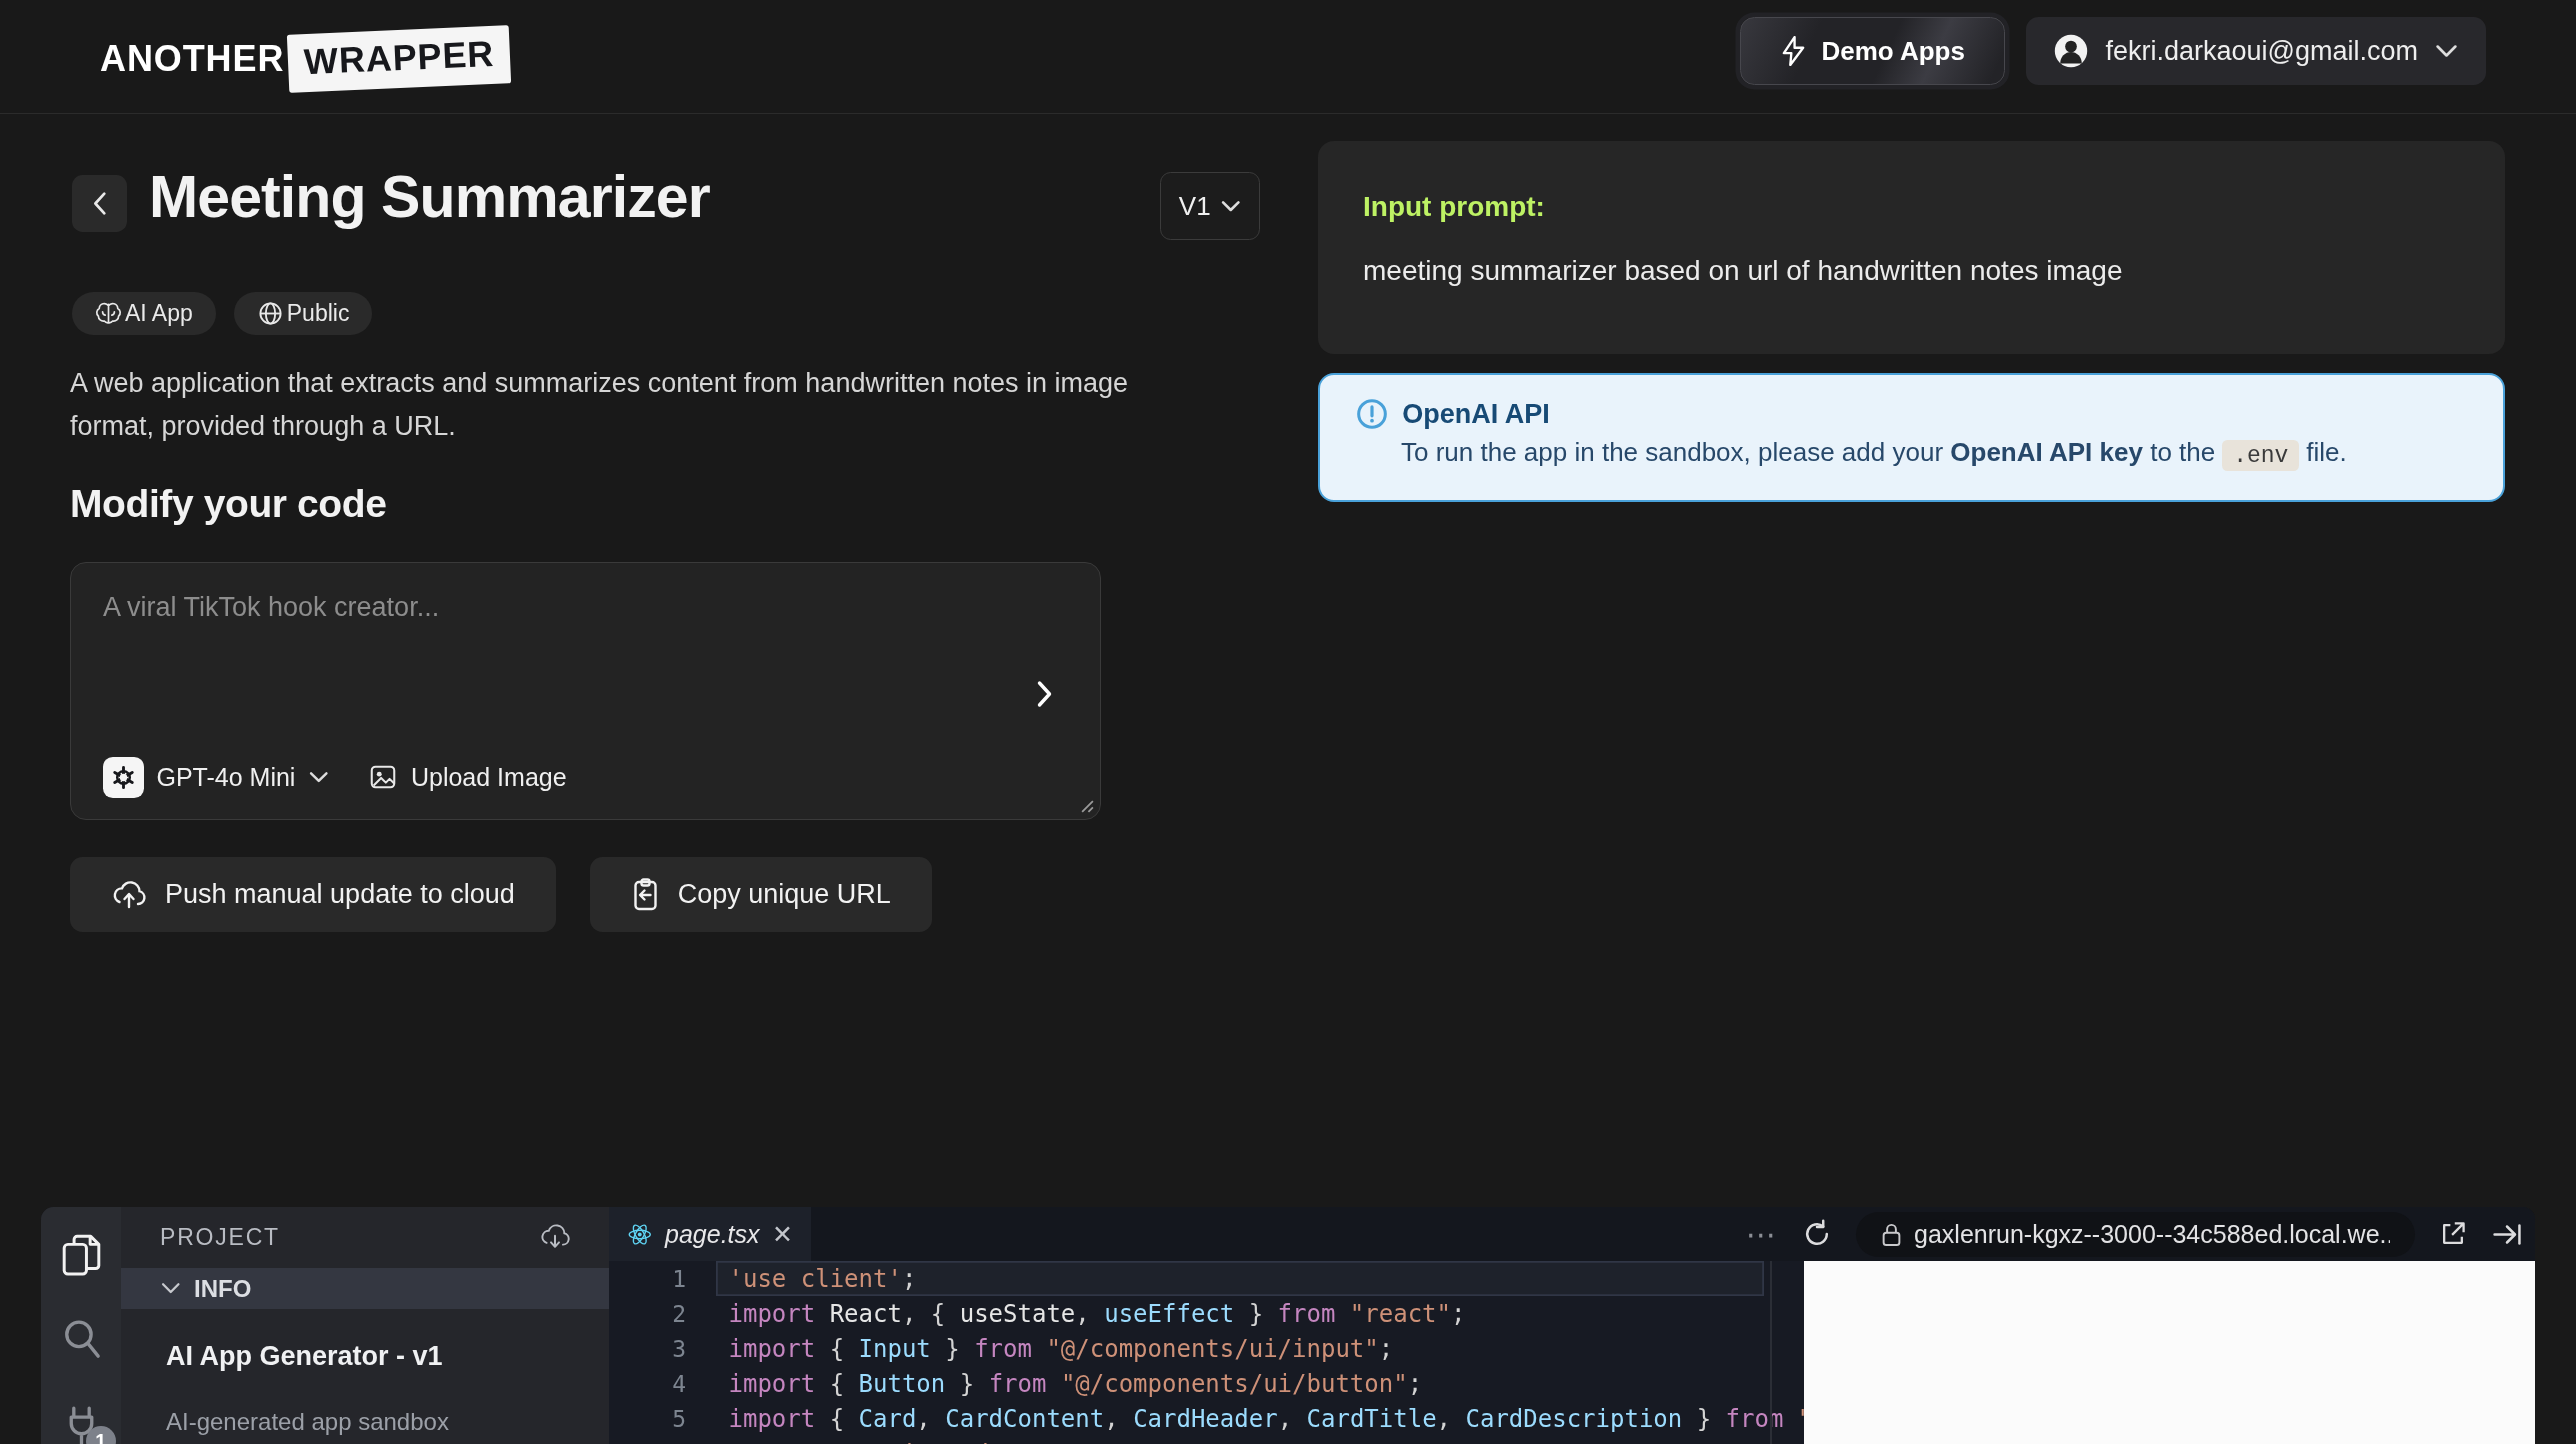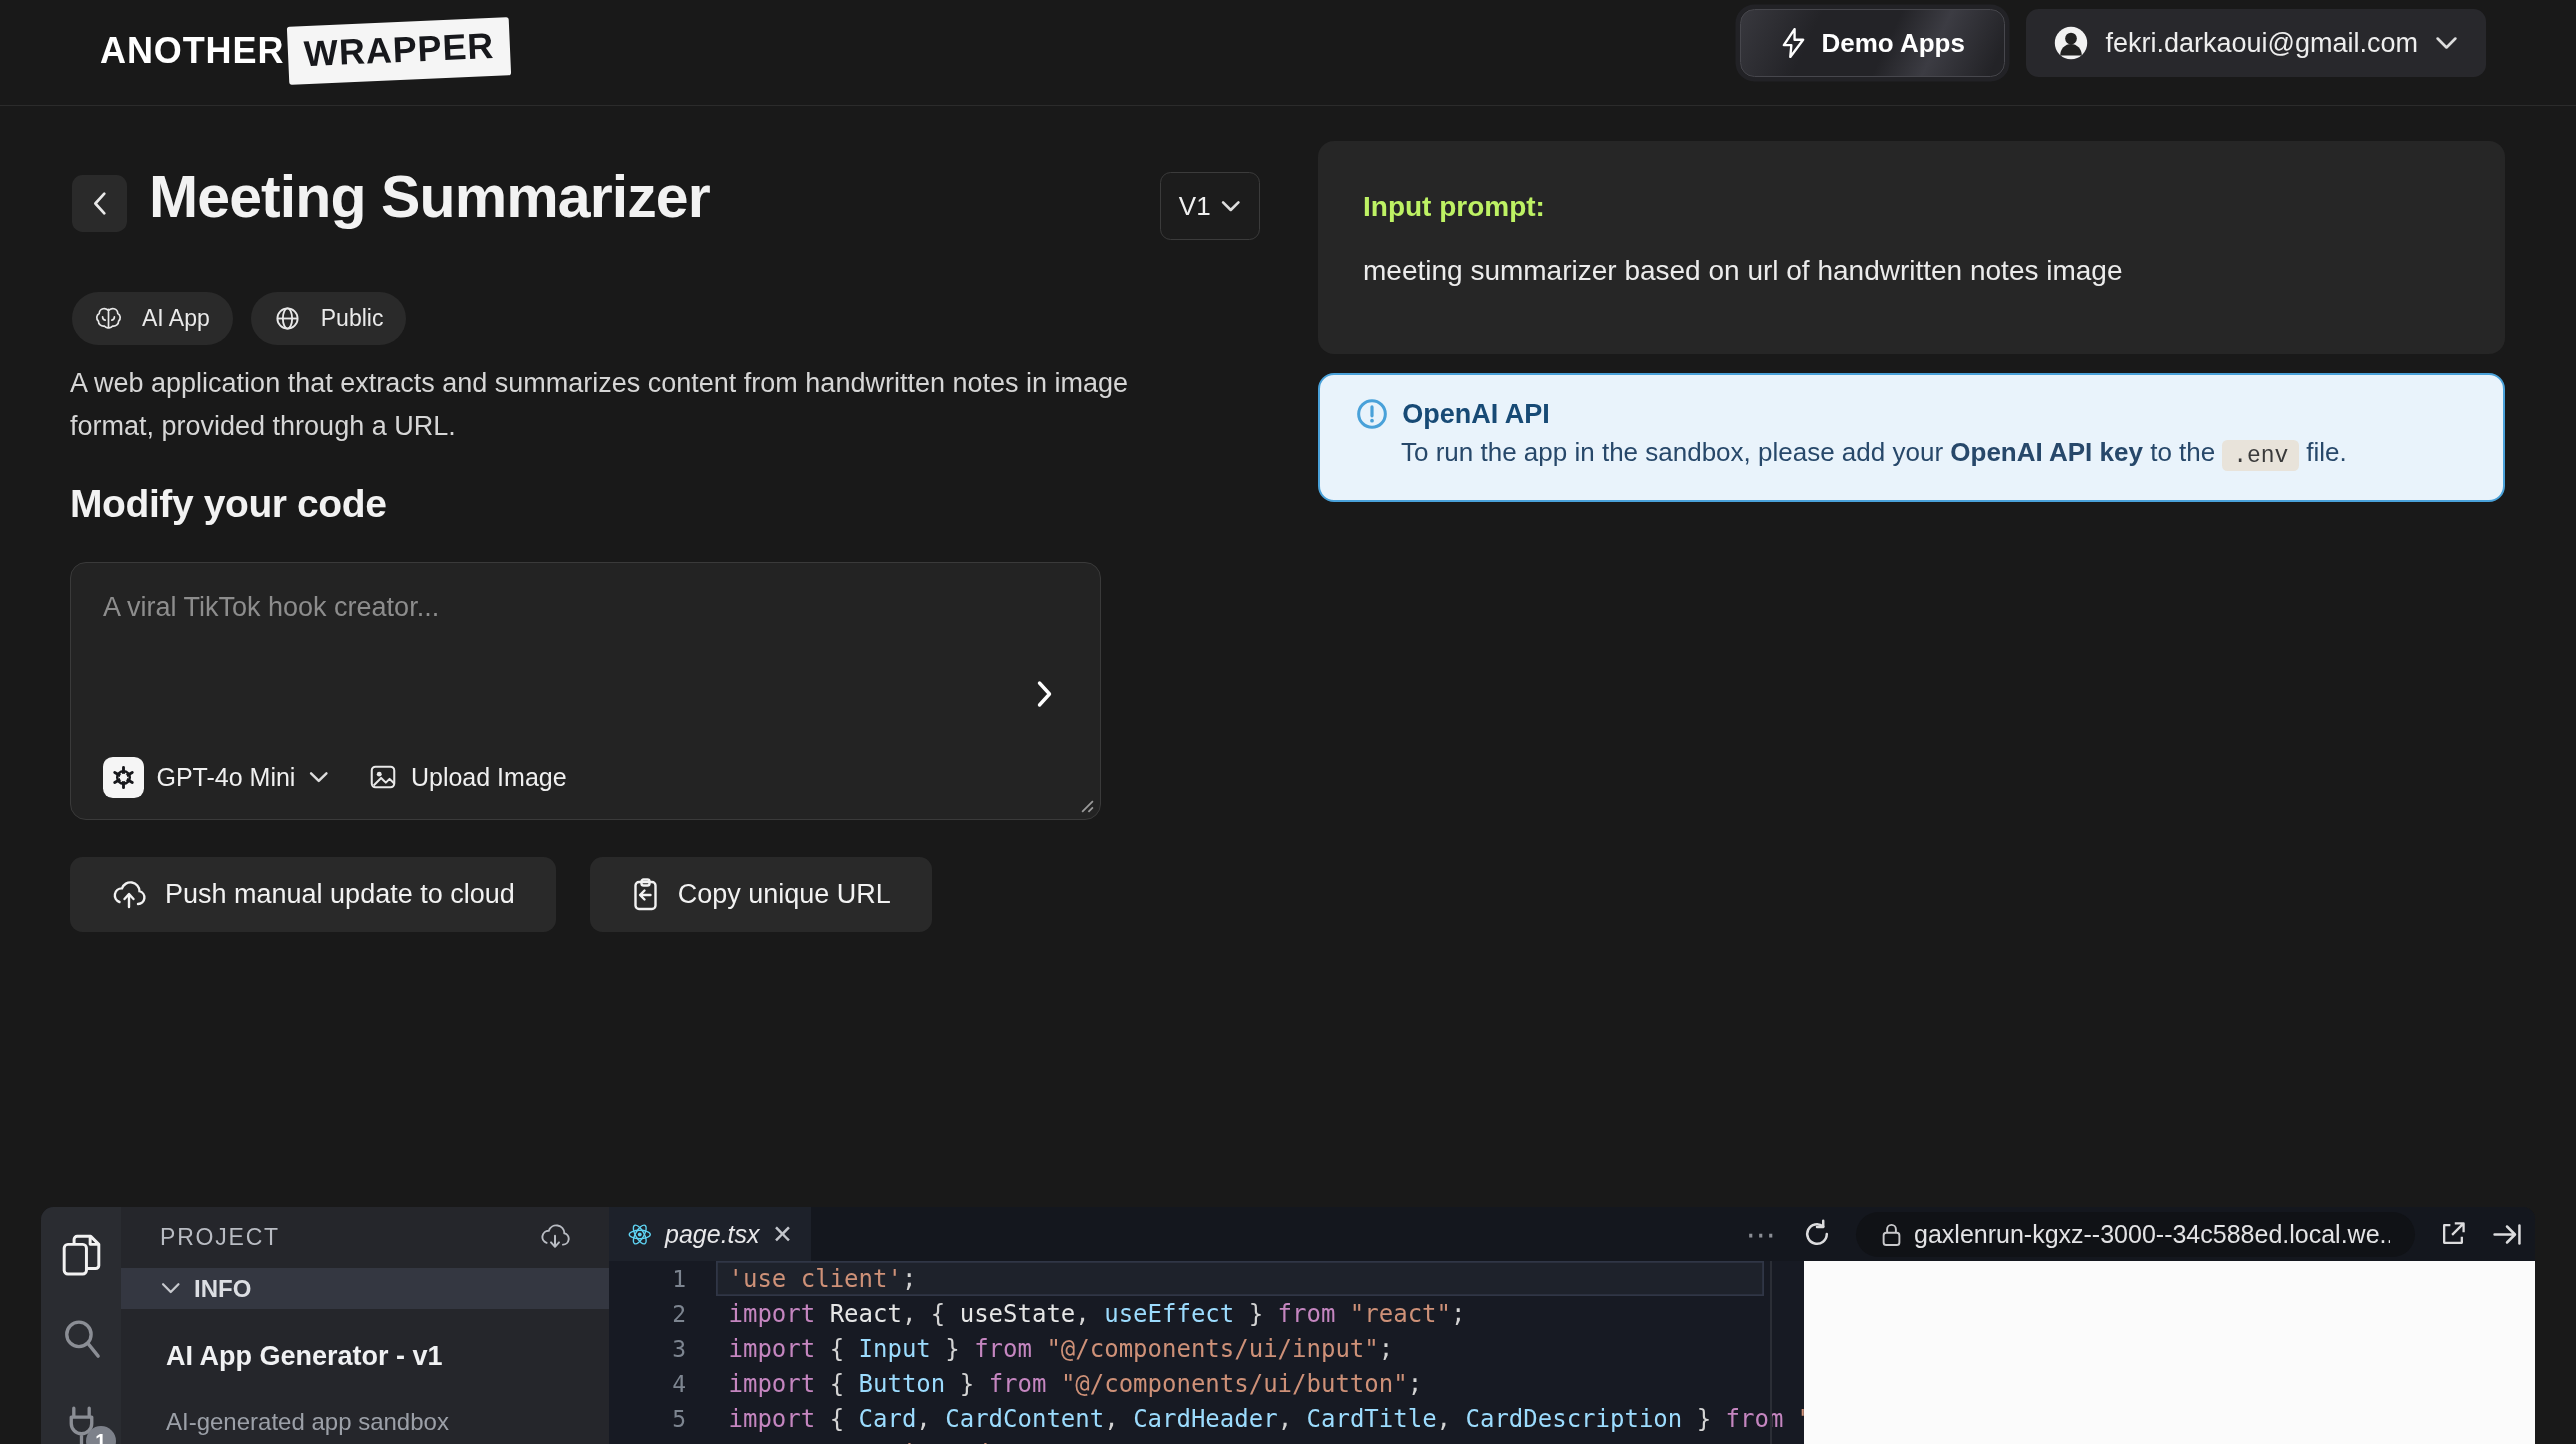--- a/index.html
+++ b/index.html
@@ -4,21 +4,21 @@
 <style>
   * { margin:0; padding:0; box-sizing:border-box; }
   html,body { background:#111; }
   #app {
     position:relative; width:2576px; height:1445px; overflow:hidden;
     background:#191919; font-family:"Liberation Sans", sans-serif; color:#f2f2f2;
   }
   svg { display:block; }
 
   
-  #header { position:absolute; top:0; left:0; width:2576px; height:106px;
+  #header { position:absolute; top:8px; left:0; width:2576px; height:106px;
     border-bottom:1.8px solid #2b2b2b; display:flex; align-items:center; }
   .logo { position:absolute; left:100px; top:21.5px; display:flex; align-items:center; }
   .logo-another { font-size:36px; font-weight:800; letter-spacing:0.9px; color:#fff; }
   .logo-wrapper { margin-left:3.6px; background:#f5f5f5; color:#17181c; font-size:36px; font-weight:800;
     letter-spacing:0.9px; padding:7.2px 16px 9px; transform:rotate(-2.5deg); border-radius:2.7px; }
   .hdr-right { position:absolute; right:90px; top:9px; display:flex; gap:21.5px; align-items:center; }
   .demo-btn { height:68px; padding:0 39px; border-radius:14.3px; border:1.8px solid #47474d;
     box-shadow:0 0 0 4.5px #222226; display:flex; align-items:center; gap:14.3px; cursor:pointer;
     background:linear-gradient(115deg,#38383e 0%,#232327 28%,#232327 55%,#3c3c43 72%,#232327 95%);
     font-size:26px; font-weight:700; color:#fff; }
@@ -26,22 +26,22 @@
     display:flex; align-items:center; gap:16px; font-size:27px; color:#eee; cursor:pointer; }
 
   
   .back-btn { position:absolute; left:72px; top:175px; width:55px; height:57px; border-radius:10.7px;
     background:#2a2a2a; display:flex; align-items:center; justify-content:center; cursor:pointer; }
   #page-title { position:absolute; left:149px; top:163px; font-size:59px; font-weight:700; letter-spacing:-0.9px; }
   .version-btn { position:absolute; left:1160px; top:172px; width:100px; height:68px; border-radius:10.7px;
     border:1.8px solid #3b3b3b; display:flex; align-items:center; justify-content:center; gap:9px;
     font-size:26px; color:#f0f0f0; cursor:pointer; background:#1c1c1c; }
   .badges { position:absolute; left:72px; top:292px; display:flex; gap:18px; }
-  .badge { height:53px; border-radius:894px; background:#2a2a2a; display:flex; align-items:center;
-    gap:20px; padding:0 23px; font-size:23px; color:#eaeaea; }
+  .badge { height:43px; border-radius:894px; background:#2a2a2a; display:flex; align-items:center;
+    gap:3px; padding:0 23px; font-size:23px; color:#eaeaea; }
   #description { position:absolute; left:70px; top:362px; width:1092px; font-size:27px;
     line-height:43px; color:#d6d6d6; }
   #modify-heading { position:absolute; left:70px; top:482px; font-size:39px; font-weight:700; letter-spacing:-0.4px; }
   .prompt-box { position:absolute; left:70px; top:562px; width:1031px; height:258px;
     background:#232323; border:1.8px solid #3a3a3a; border-radius:16px; }
   .prompt-box textarea { position:absolute; left:32px; top:29px; width:913px; height:143px;
     background:transparent; border:none; outline:none; resize:none; font-family:"Liberation Sans",sans-serif;
     font-size:27px; color:#e8e8e8; }
   .prompt-box textarea::placeholder { color:#8d8d8d; }
   .send-btn { position:absolute; right:36px; top:111px; width:39px; height:39px; display:flex;

